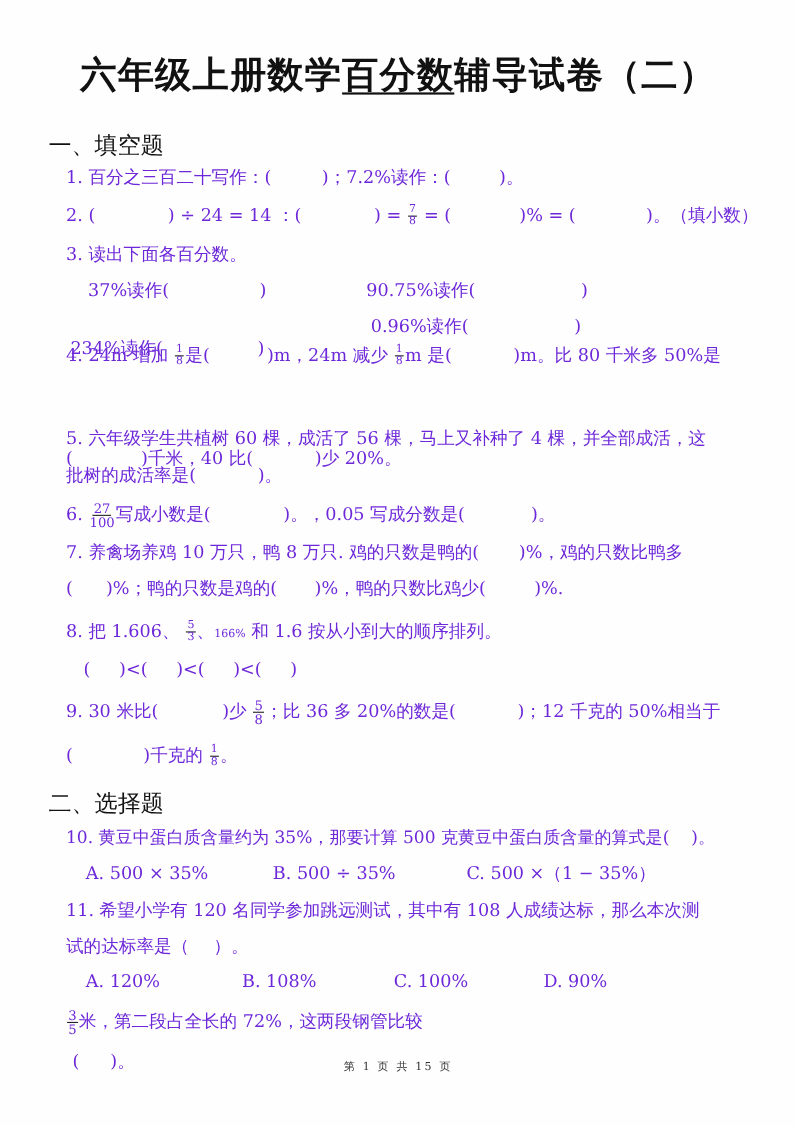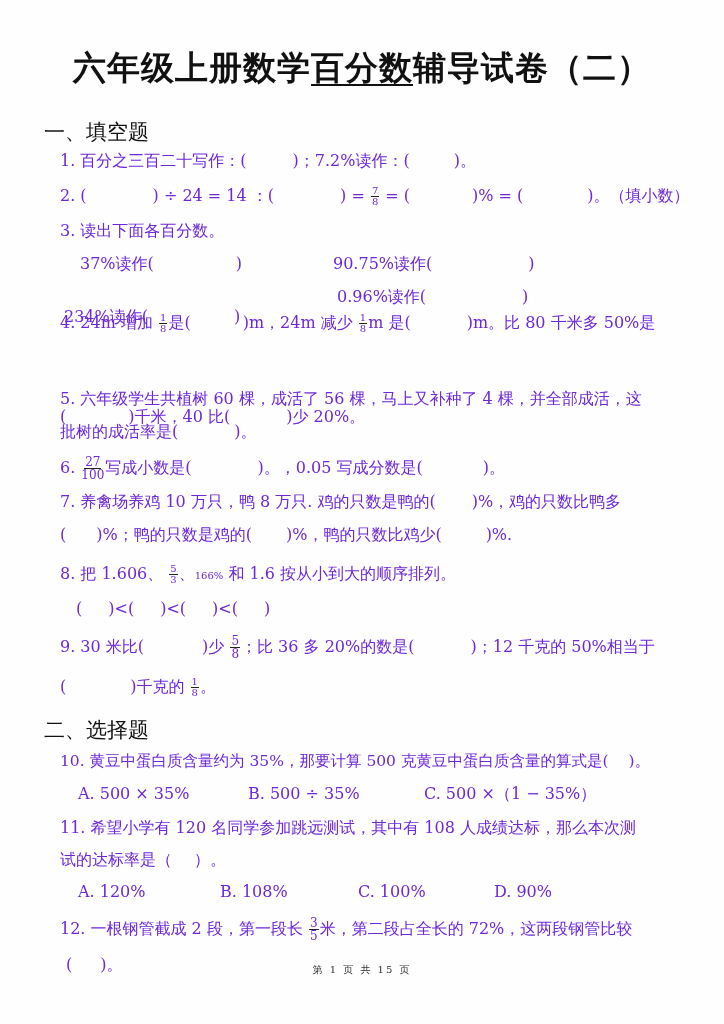--- a/index.html
+++ b/index.html
@@ -145,21 +145,20 @@
 
 <div class="line" style="top:817px;">11.  希望小学有 120 名同学参加跳远测试，其中有 108 人成绩达标，那么本次测</div>
 <div class="line" style="top:849px;">
   <span>试的达标率是（</span><span class="gap" style="width:22px"></span><span>）。</span>
 </div>
 <div class="line" style="left:78px; top:881px;">
   <span class="opt" style="width:142px">A.  120%</span><span class="opt" style="width:138px">B.  108%</span><span class="opt" style="width:136px">C.  100%</span><span class="opt">D.  90%</span>
 </div>
 
 <div class="line" style="top:917px;">
-  <span>12.  一根钢管截成 2 段，第一段长</span>
   <span class="frac big">
       <span class="num">3</span>
       <span>5</span>
     </span><span>米，第二段占全长的 72%，这两段钢管比较</span>
 </div>
 <div class="line" style="left:66px; top:954px;">
   <span>(</span><span class="gap" style="width:28px"></span><span>)。</span>
 </div>
 
 <div class="footer">第 1 页 共 15 页</div>

